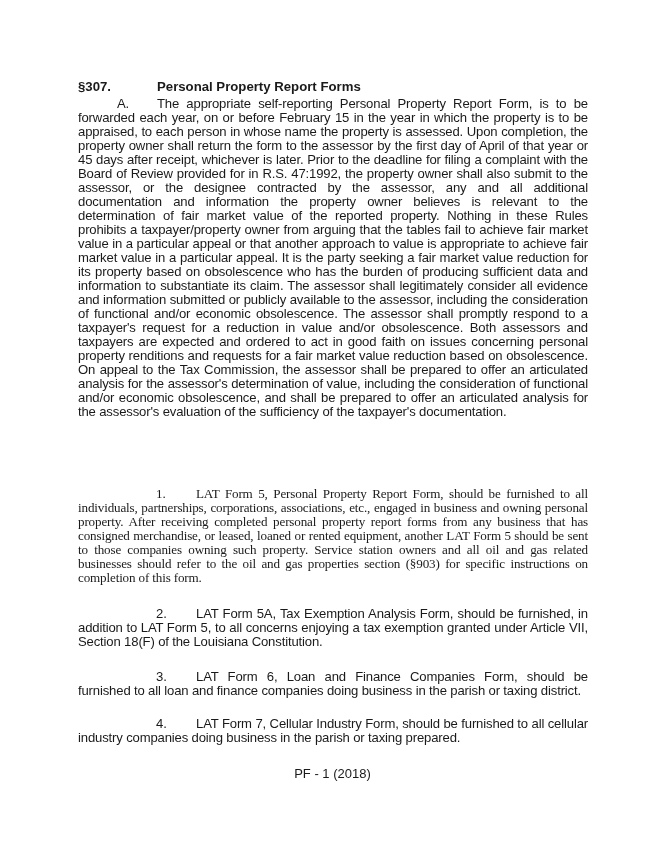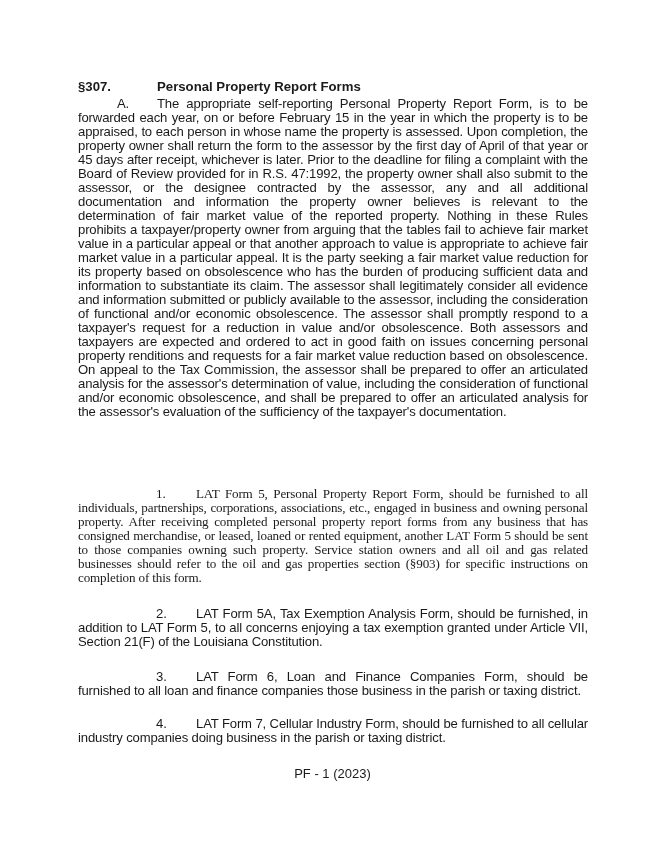--- a/index.html
+++ b/index.html
@@ -39,25 +39,25 @@
 
   <div class="body p-a">
     <span class="lbl-a">A.</span><span>The appropriate self-reporting Personal Property Report Form, is to be forwarded each year, on or before February 15 in the year in which the property is to be appraised, to each person in whose name the property is assessed. Upon completion, the property owner shall return the form to the assessor by the first day of April of that year or 45 days after receipt, whichever is later. Prior to the deadline for filing a complaint with the Board of Review provided for in R.S. 47:1992, the property owner shall also submit to the assessor, or the designee contracted by the assessor, any and all additional documentation and information the property owner believes is relevant to the determination of fair market value of the reported property. Nothing in these Rules prohibits a taxpayer/property owner from arguing that the tables fail to achieve fair market value in a particular appeal or that another approach to value is appropriate to achieve fair market value in a particular appeal. It is the party seeking a fair market value reduction for its property based on obsolescence who has the burden of producing sufficient data and information to substantiate its claim. The assessor shall legitimately consider all evidence and information submitted or publicly available to the assessor, including the consideration of functional and/or economic obsolescence. The assessor shall promptly respond to a taxpayer's request for a reduction in value and/or obsolescence. Both assessors and taxpayers are expected and ordered to act in good faith on issues concerning personal property renditions and requests for a fair market value reduction based on obsolescence. On appeal to the Tax Commission, the assessor shall be prepared to offer an articulated analysis for the assessor's determination of value, including the consideration of functional and/or economic obsolescence, and shall be prepared to offer an articulated analysis for the assessor's evaluation of the sufficiency of the taxpayer's documentation.</span>
   </div>
 
   <div class="body p-1">
     <span class="lbl-n">1.</span><span>LAT Form 5, Personal Property Report Form, should be furnished to all individuals, partnerships, corporations, associations, etc., engaged in business and owning personal property. After receiving completed personal property report forms from any business that has consigned merchandise, or leased, loaned or rented equipment, another LAT Form 5 should be sent to those companies owning such property. Service station owners and all oil and gas related businesses should refer to the oil and gas properties section (§903) for specific instructions on completion of this form.</span>
   </div>
 
   <div class="body p-2">
-    <span class="lbl-n">2.</span><span>LAT Form 5A, Tax Exemption Analysis Form, should be furnished, in addition to LAT Form 5, to all concerns enjoying a tax exemption granted under Article VII, Section 21(F) of the Louisiana Constitution.</span>
+    <span class="lbl-n">2.</span><span>LAT Form 5A, Tax Exemption Analysis Form, should be furnished, in addition to LAT Form 5, to all concerns enjoying a tax exemption granted under Article VII, Section 18(F) of the Louisiana Constitution.</span>
   </div>
 
   <div class="body p-3">
-    <span class="lbl-n">3.</span><span>LAT Form 6, Loan and Finance Companies Form, should be furnished to all loan and finance companies those business in the parish or taxing district.</span>
+    <span class="lbl-n">3.</span><span>LAT Form 6, Loan and Finance Companies Form, should be furnished to all loan and finance companies doing business in the parish or taxing district.</span>
   </div>
 
   <div class="body p-4">
-    <span class="lbl-n">4.</span><span>LAT Form 7, Cellular Industry Form, should be furnished to all cellular industry companies doing business in the parish or taxing district.</span>
+    <span class="lbl-n">4.</span><span>LAT Form 7, Cellular Industry Form, should be furnished to all cellular industry companies doing business in the parish or taxing prepared.</span>
   </div>
 
-  <div class="footer">PF - 1 (2023)</div>
+  <div class="footer">PF - 1 (2018)</div>
 </div>
 
 </body></html>

